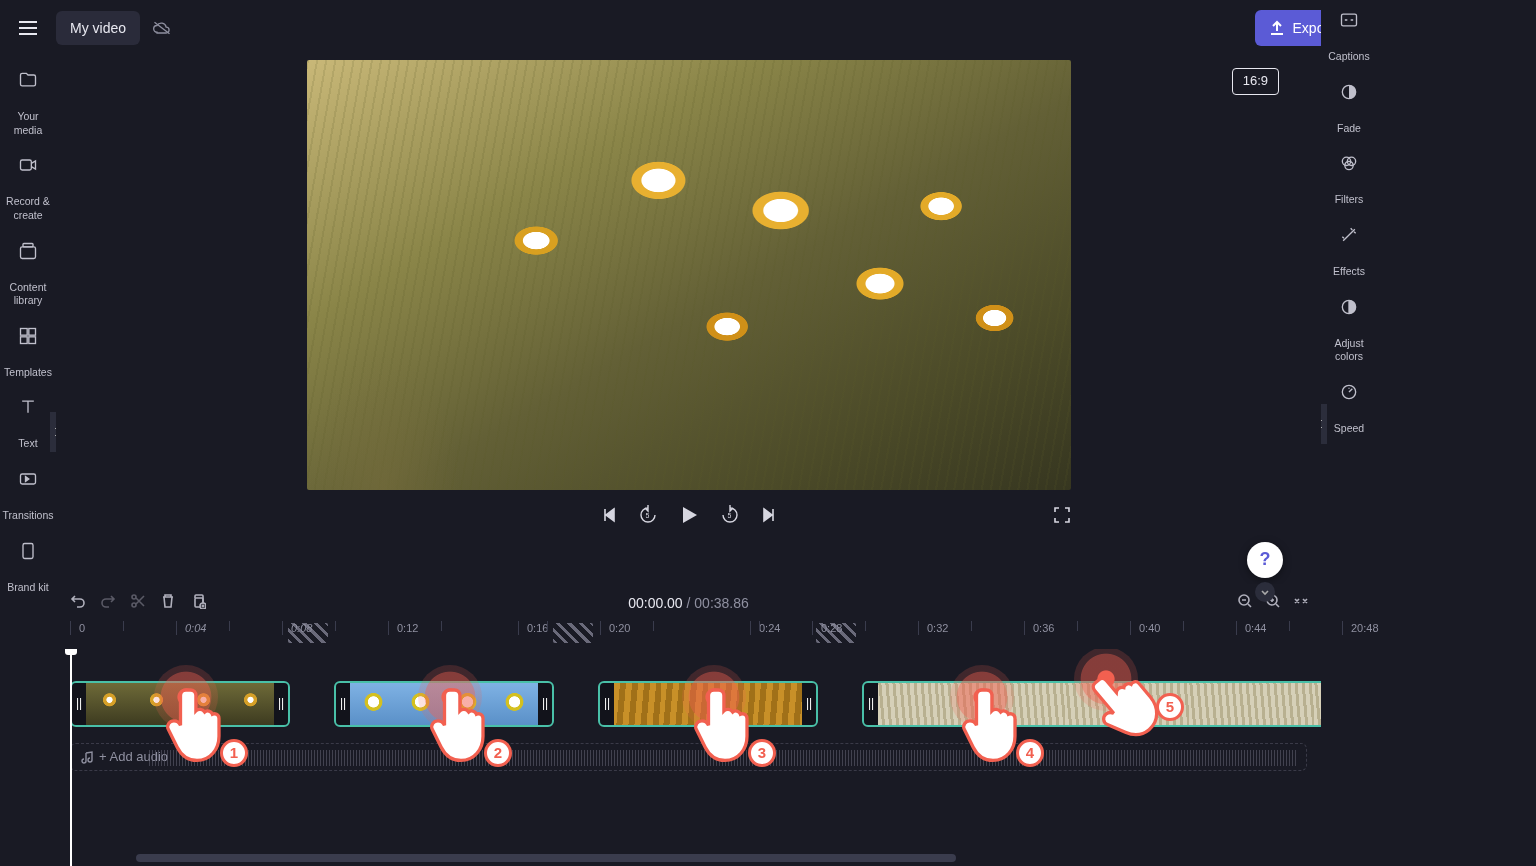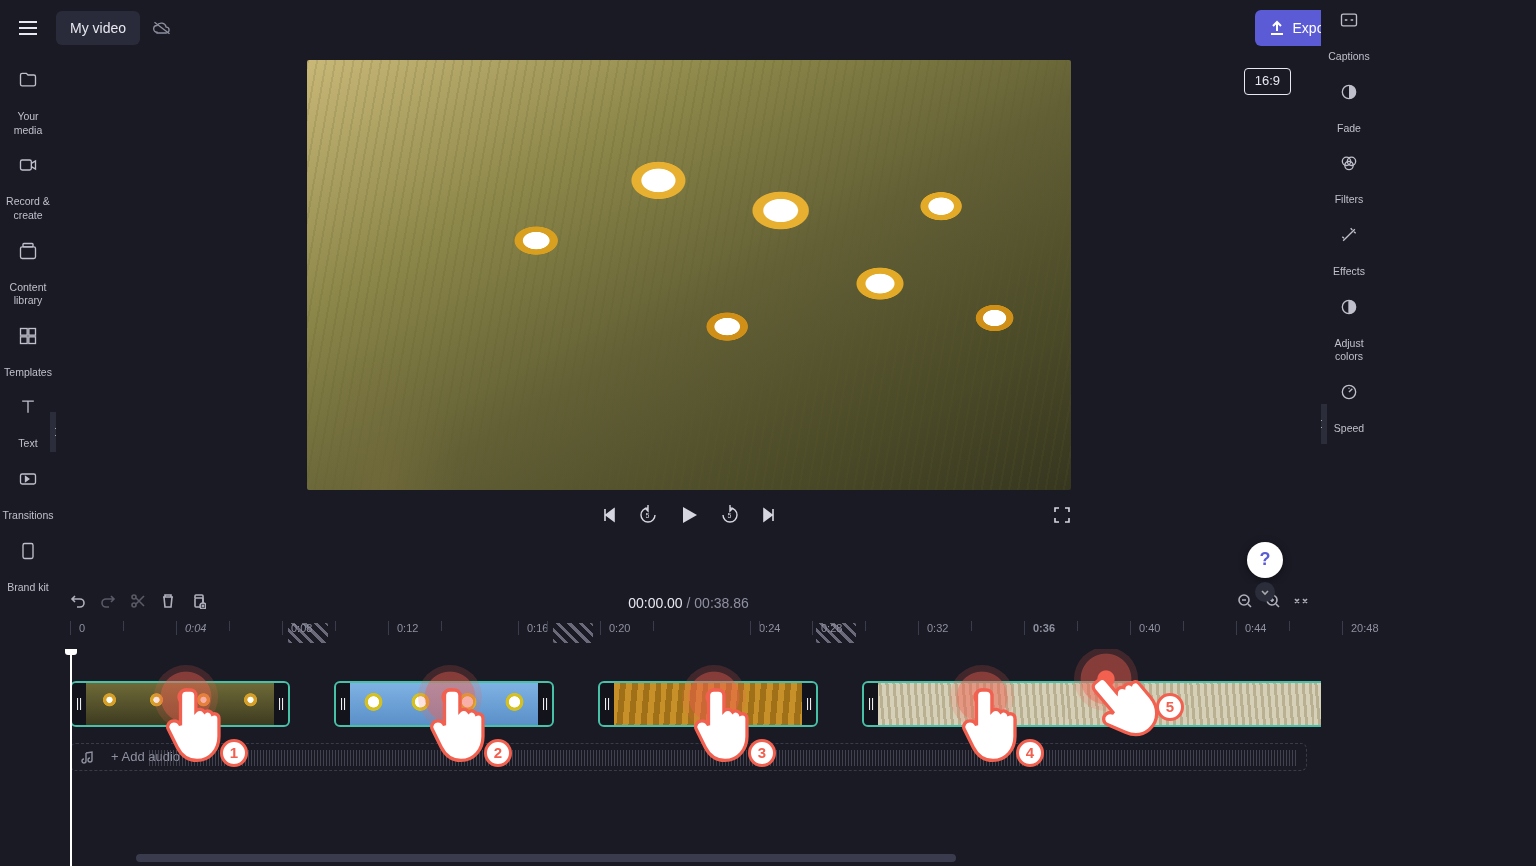--- a/index.html
+++ b/index.html
@@ -38,21 +38,21 @@
   .left-handle svg{width:8px;height:12px;stroke:#aaa;fill:none}
   
   
   .right{grid-column:3;grid-row:1/4;display:flex;flex-direction:column;align-items:center;gap:18px;padding-top:10px;background:var(--bg);position:relative}
   .right .side-item{width:52px}
   .right-handle{position:absolute;left:-8px;top:404px;width:14px;height:40px;background:var(--bg3);border-radius:6px 0 0 6px;display:flex;align-items:center;justify-content:center;cursor:pointer}
   .right-handle svg{width:8px;height:12px;stroke:#aaa;fill:none}
   
   
   .main{grid-column:2;grid-row:2;display:flex;flex-direction:column;align-items:center;position:relative;background:var(--bg)}
-  .aspect-chip{position:absolute;top:12px;right:30px;border:1px solid var(--fg);border-radius:4px;padding:4px 10px;font-size:13px;cursor:pointer}
+  .aspect-chip{position:absolute;top:12px;right:42px;border:1px solid var(--fg);border-radius:4px;padding:4px 10px;font-size:13px;cursor:pointer}
   .preview{margin-top:4px;width:764px;height:430px;border-radius:2px;background:
     radial-gradient(ellipse 60px 40px at 62% 35%, #fff 0 28%, #e8b030 30% 46%, transparent 48%),
     radial-gradient(ellipse 50px 34px at 75% 52%, #fff 0 28%, #e3aa28 30% 46%, transparent 48%),
     radial-gradient(ellipse 55px 38px at 46% 28%, #fff 0 30%, #e8b030 32% 48%, transparent 50%),
     radial-gradient(ellipse 46px 30px at 30% 42%, #fff 0 28%, #d9a020 30% 46%, transparent 48%),
     radial-gradient(ellipse 44px 30px at 83% 34%, #fff 0 28%, #e3aa28 30% 46%, transparent 48%),
     radial-gradient(ellipse 44px 30px at 55% 62%, #fff 0 28%, #d09018 30% 46%, transparent 48%),
     radial-gradient(ellipse 40px 28px at 90% 60%, #fff 0 28%, #d09018 30% 46%, transparent 48%),
     radial-gradient(ellipse 110px 200px at 10% 100%, rgba(120,110,60,.5), transparent 70%),
     repeating-linear-gradient(100deg, rgba(90,90,40,.15) 0 2px, transparent 2px 9px),
@@ -92,21 +92,21 @@
   .clip-row{position:relative;height:52px;margin:6px 14px}
   .clip{position:absolute;top:0;height:46px;border-radius:6px;border:2px solid #49c0a8;overflow:hidden;display:flex;align-items:center}
   .clip .handle{width:14px;height:100%;display:flex;align-items:center;justify-content:center;color:#fff;font-size:12px;background:rgba(0,0,0,.25);cursor:ew-resize}
   .clip .thumbs{flex:1;height:100%;display:flex}
   .clip .thumbs span{flex:1}
   .c1 span{background:radial-gradient(circle at 50% 40%,#fff 0 8%,#d6a028 10% 18%,transparent 20%),linear-gradient(#6e6a38,#3d3b20)}
   .c2 span{background:radial-gradient(circle at 50% 45%,#fff 0 16%,#d4c020 18% 26%,transparent 28%),linear-gradient(#7fb2e4,#5a90c8)}
   .c3 span{background:repeating-linear-gradient(95deg,#c89028 0 6px,#a07018 6px 12px),linear-gradient(#caa240,#8a6a20)}
   .c4 span{background:repeating-linear-gradient(85deg,#d6d0b8 0 4px,#b8b090 4px 7px),linear-gradient(#e2ddc6,#c9c2a4)}
   
-  .audio-track{position:relative;height:28px;border:1px dashed rgba(120,120,140,.35);border-radius:6px;margin:10px 14px;display:flex;align-items:center;color:var(--muted);font-size:13px;gap:16px;padding-left:10px}
+  .audio-track{position:relative;height:28px;border:1px dashed rgba(120,120,140,.35);border-radius:6px;margin:10px 14px;display:flex;align-items:center;color:var(--muted);font-size:13px;gap:4px;padding-left:10px}
   .wave{position:absolute;top:6px;height:16px;left:76px;right:8px;opacity:.5;background:repeating-linear-gradient(90deg,transparent 0 2px,#6a6a7a 2px 3px)}
   
   
   .finger{position:absolute;z-index:8;width:90px;height:110px;pointer-events:none}
   .finger .pulse{position:absolute;left:4px;top:-12px;width:64px;height:64px;border-radius:50%;background:radial-gradient(circle,#f26050 0 18%,rgba(242,96,80,.5) 20% 55%,rgba(242,96,80,.18) 57% 100%)}
   .finger .hand{position:absolute;left:14px;top:6px;width:66px;height:80px}
   .finger .badge{position:absolute;left:70px;top:62px;width:28px;height:28px;border-radius:14px;background:#fff;border:3px solid var(--red);color:var(--red);font-weight:700;display:flex;align-items:center;justify-content:center;font-size:15px}
   
   .scrollbar{position:absolute;bottom:4px;left:80px;height:8px;width:820px;background:#3a3c4d;border-radius:4px}
   
@@ -353,35 +353,35 @@
     </div>
 
     <div class="ruler" id="ruler">
       <div class="hatch" style="left:232px;width:40px"></div>
       <div class="hatch" style="left:497px;width:40px"></div>
       <div class="hatch" style="left:760px;width:40px"></div>
     <div class="tick maj" style="left: 14px;">0</div>
         <div class="tick" style="left: 67px;"></div>
         <div class="tick maj" style="left: 120px; font-style: italic;">0:04</div>
         <div class="tick" style="left: 173px;"></div>
-        <div class="tick maj" style="left: 226px;">0:08</div>
+        <div class="tick maj" style="left: 226px; font-style: italic;">0:08</div>
         <div class="tick" style="left: 279px;"></div>
         <div class="tick maj" style="left: 332px;">0:12</div>
         <div class="tick" style="left: 385px;"></div>
         <div class="tick maj" style="left: 462px;">0:16</div>
         <div class="tick" style="left: 491px;"></div>
         <div class="tick maj" style="left: 544px;">0:20</div>
         <div class="tick" style="left: 597px;"></div>
         <div class="tick maj" style="left: 650px; padding-left: 44px;">0:24</div>
         <div class="tick" style="left: 703px;"></div>
         <div class="tick maj" style="left: 756px;">0:28</div>
         <div class="tick" style="left: 809px;"></div>
         <div class="tick maj" style="left: 862px;">0:32</div>
         <div class="tick" style="left: 915px;"></div>
-        <div class="tick maj" style="left: 968px; font-weight: bold;">0:36</div>
+        <div class="tick maj" style="left: 968px;">0:36</div>
         <div class="tick" style="left: 1021px;"></div>
         <div class="tick maj" style="left: 1074px;">0:40</div>
         <div class="tick" style="left: 1127px;"></div>
         <div class="tick maj" style="left: 1180px;">0:44</div>
         <div class="tick" style="left: 1233px;"></div>
         <div class="tick maj" style="left: 1286px;">20:48</div>
       </div>
 
     <div class="tracks">
       <div class="playhead" style="left:14px"></div>

